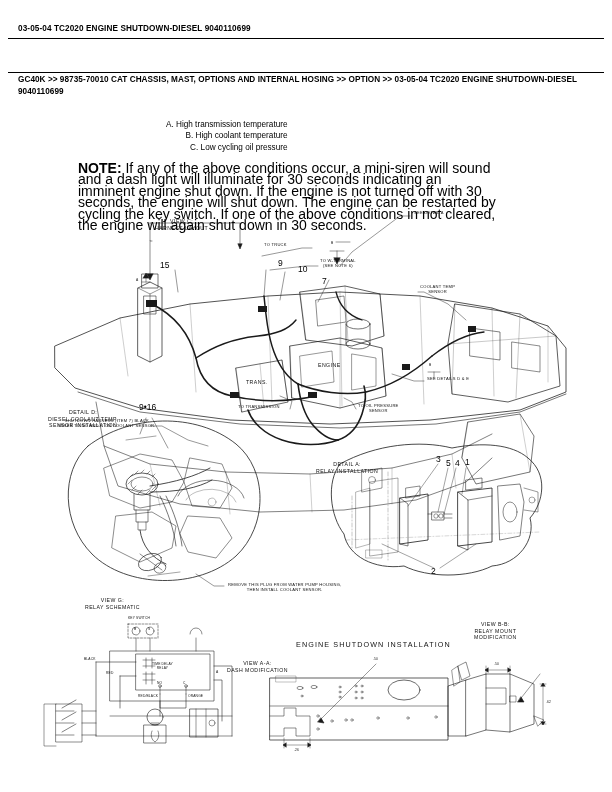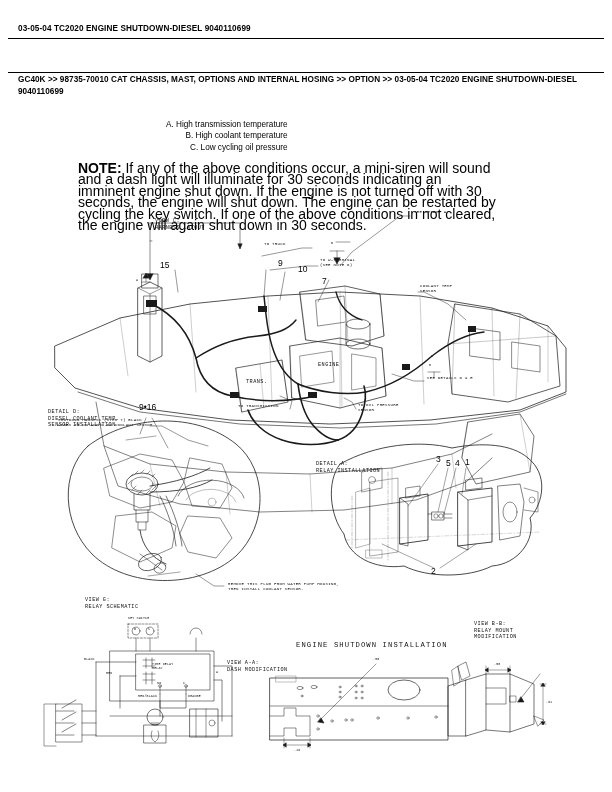--- a/index.html
+++ b/index.html
@@ -91,26 +91,27 @@
     position: absolute;
     left: 0;
     top: 196px;
     width: 608px;
     height: 570px;
   }
   .drawing svg { display: block; }
 
   .cap {
     position: absolute;
-    font-family: Liberation Mono, monospace;
+    font-family: Liberation Sans, sans-serif;
     font-size: 5.2px;
     letter-spacing: 0.45px;
     line-height: 6.6px;
     color: #111;
     white-space: pre;
+    text-align: center;
   }
   .cap.sm { font-size: 4.1px; letter-spacing: 0.25px; line-height: 5.2px; }
   .cap.tiny { font-size: 3.3px; letter-spacing: 0.15px; line-height: 4.3px; }
   .cap.big { font-size: 7.2px; letter-spacing: 1.1px; }
   .num {
     position: absolute;
     font-family: "Liberation Sans", sans-serif;
     font-size: 8.5px;
     color: #000;
   }

